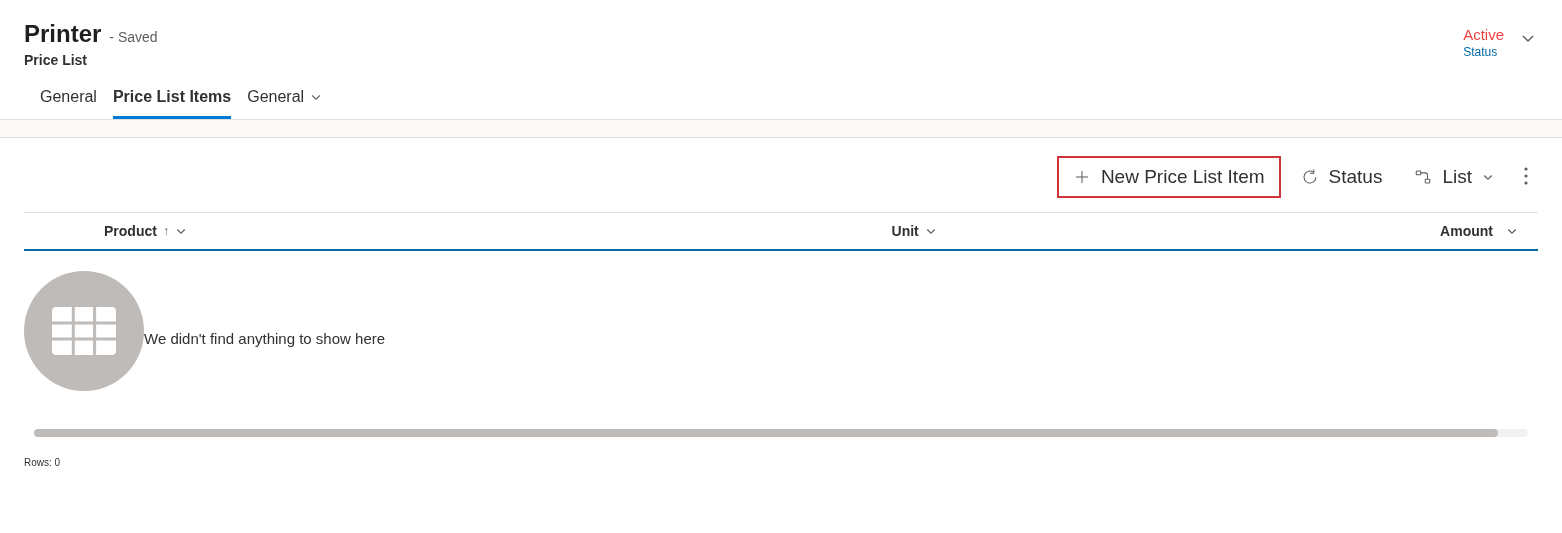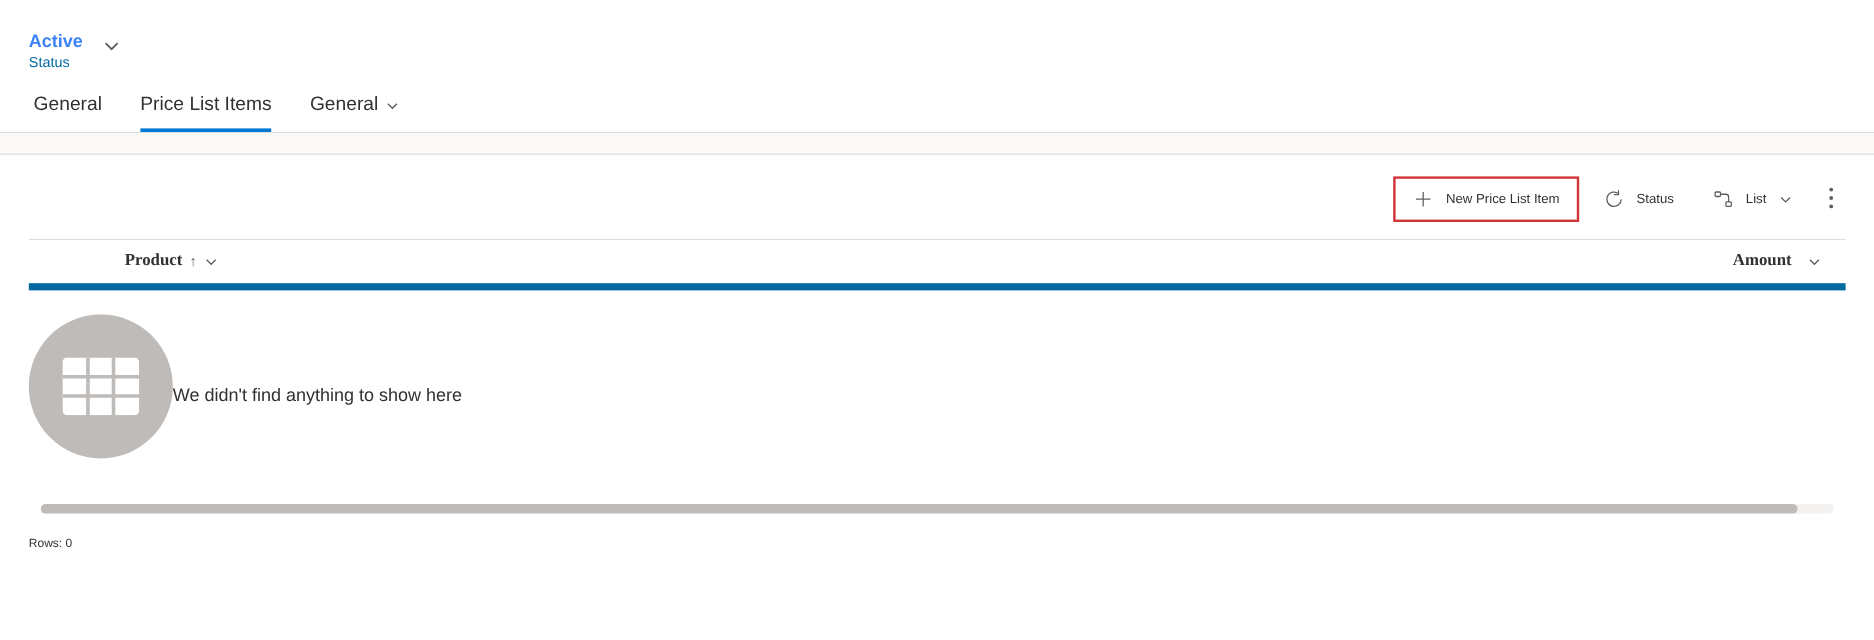--- a/index.html
+++ b/index.html
@@ -21,47 +21,47 @@
     align-items: flex-start;
   }
   .header-left {}
   .title-row { display: flex; align-items: baseline; gap: 8px; }
   .page-title { font-size: 24px; font-weight: 600; color: #201F1E; }
   .saved-label { font-size: 14px; color: #605E5C; font-weight: 400; }
   .subtitle { font-size: 14px; font-weight: 600; color: #323130; margin-top: 4px; }
 
   .header-right { display: flex; align-items: flex-start; gap: 14px; margin-top: 6px; }
   .status-block { text-align: left; }
-  .status-value { font-size: 15px; font-weight: 700; color: #3b82f6; }
+  .status-value { font-size: 15px; font-weight: 400; color: #ef4444; }
   .status-label { font-size: 12px; color: #0369a1; margin-top: 2px; }
   .chev-box {
     width: 20px; height: 20px; display:flex; align-items:center; justify-content:center;
     margin-top: 2px; cursor: pointer;
   }
 
   
   .tabs {
     display: flex;
-    gap: 32px;
-    padding: 20px 24px 0 28px;
+    gap: 16px;
+    padding: 20px 24px 0 40px;
     border-bottom: 1px solid #e1dfdd;
   }
   .tab {
     font-size: 16px;
     font-weight: 400;
     color: #323130;
     padding-bottom: 10px;
     cursor: pointer;
     border-bottom: 3px solid transparent;
     display: flex;
     align-items: center;
     gap: 6px;
   }
   .tab.active {
-    font-weight: 400;
+    font-weight: 700;
     border-bottom-color: #0078D4;
   }
 
   
   .sub-wrap { background:#faf9f8; border-bottom:1px solid #e1dfdd; height:18px; }
 
   .grid-container {
     padding: 0 24px 0 24px;
   }
 
@@ -69,42 +69,41 @@
     display: flex;
     justify-content: flex-end;
     align-items: center;
     padding: 18px 0 14px 0;
     gap: 8px;
     border-bottom: 1px solid #e1dfdd;
   }
   .tb-btn {
     display: flex; align-items: center; gap: 10px;
     padding: 6px 12px;
-    font-size: 11px;
+    font-size: 19px;
     color: #323130;
     cursor: pointer;
     background: #fff;
   }
   .tb-btn.highlighted {
     border: 2px solid #d13438;
     padding: 8px 14px;
   }
   .tb-icon { width: 18px; height: 18px; stroke:#605E5C; fill:none; stroke-width:1.4; }
   .tb-btn .chev { width: 12px; height: 12px; }
   .more-btn { padding: 6px 10px; cursor:pointer; }
 
   
   .grid-header-row {
     display: flex;
     padding: 10px 0;
-    border-bottom: 6px solid #0369a1;
+    border-bottom: 2px solid #0369a1;
     font-size: 14px;
     font-weight: 600;
     color: #323130;
-    font-family: Liberation Serif, serif;
   }
   .col-check { width: 50px; display:flex; justify-content:center; }
   .col-product { flex: 0 0 54%; display:flex; align-items:center; gap:6px; padding-left:30px; cursor:pointer;}
   .col-unit { flex: 0 0 30%; display:flex; align-items:center; gap:6px; cursor:pointer; }
   .col-amount { flex: 1; display:flex; align-items:center; gap:13px; justify-content:flex-end; padding-right:20px; cursor:pointer;}
   .sort-arrow { font-size: 12px; color:#605E5C; }
   .hdr-chev { width:12px; height:12px; }
 
   
   .empty-state {
@@ -133,20 +132,27 @@
     font-size: 10px;
     color: #323130;
   }
 
   svg.chev { stroke:#605E5C; fill:none; stroke-width:1.5; }
 </style>
 </head>
 <body>
 
 <div class="header">
+  <div class="header-left">
+    <div class="title-row">
+      <span class="page-title">Printer</span>
+      <span class="saved-label">- Saved</span>
+    </div>
+    <div class="subtitle">Price List</div>
+  </div>
   <div class="header-right">
     <div class="status-block">
       <div class="status-value">Active</div>
       <div class="status-label">Status</div>
     </div>
     <div class="chev-box">
       <svg class="chev" width="16" height="16" viewBox="0 0 16 16">
           <polyline points="3,6 8,11 13,6"></polyline>
         </svg>
     </div>
@@ -201,20 +207,26 @@
           <circle cx="2" cy="16" r="1.6" fill="#605E5C"></circle>
       </svg>
     </div>
   </div>
 
   <div class="grid-header-row">
     <div class="col-check"></div>
     <div class="col-product">
       <span>Product</span>
       <span class="sort-arrow">↑</span>
+      <svg class="chev hdr-chev" viewBox="0 0 16 16">
+          <polyline points="3,6 8,11 13,6"></polyline>
+        </svg>
+    </div>
+    <div class="col-unit">
+      <span>Unit</span>
       <svg class="chev hdr-chev" viewBox="0 0 16 16">
           <polyline points="3,6 8,11 13,6"></polyline>
         </svg>
     </div>
     <div class="col-amount">
       <span>Amount</span>
       <svg class="chev hdr-chev" viewBox="0 0 16 16">
           <polyline points="3,6 8,11 13,6"></polyline>
         </svg>
     </div>

